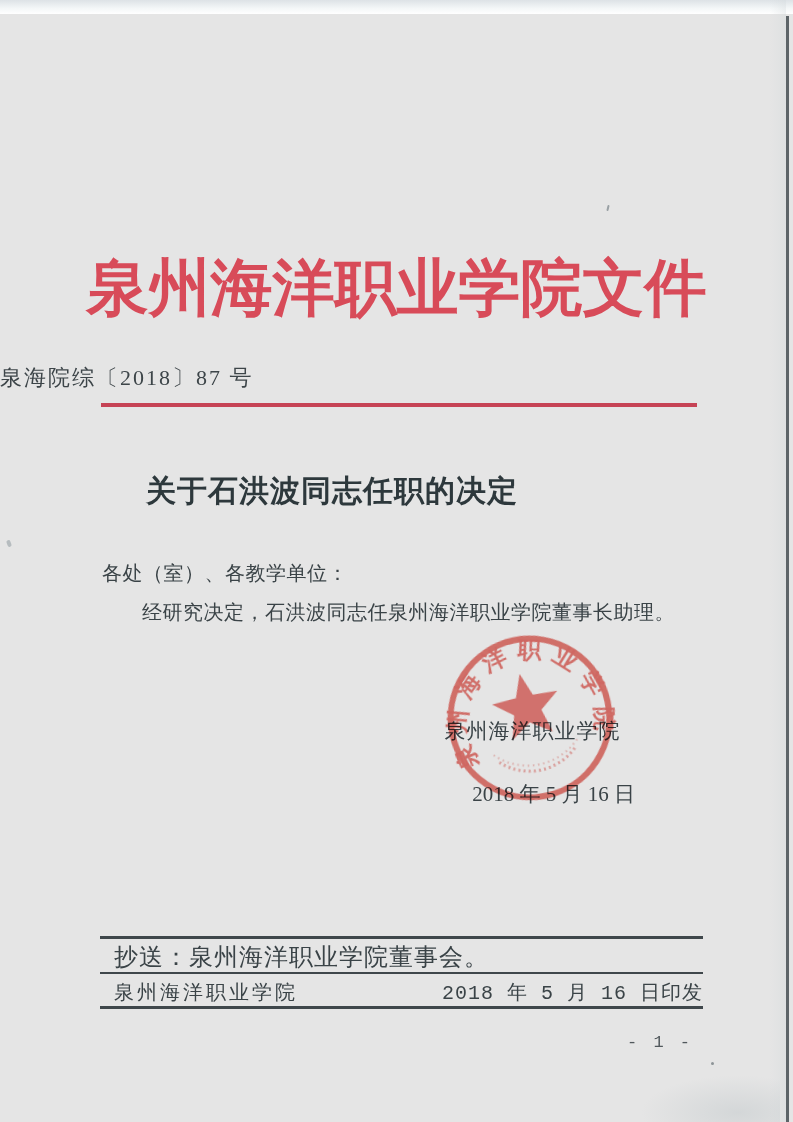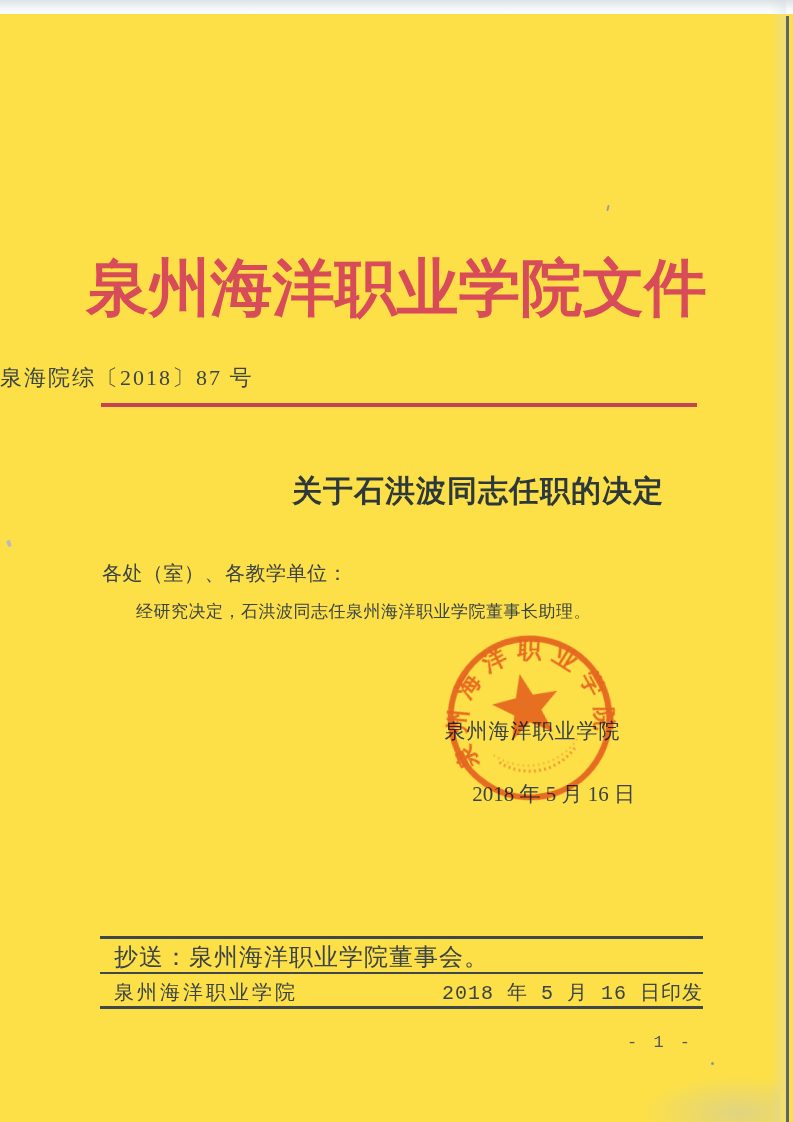--- a/index.html
+++ b/index.html
@@ -1,19 +1,19 @@
 <!DOCTYPE html>
 <html><head>
 <meta charset="utf-8">
 <style>
   html,body{margin:0;padding:0;background:#ffffff;}
   .page{
     position:relative;
     width:793px;height:1122px;
-    background:#fde047;
+    background:#e5e5e5;
     overflow:hidden;
     font-family:"Liberation Serif","DejaVu Serif",serif;
     color:#39424a;
   }
   
   .scan-top-band{position:absolute;left:0;top:0;width:793px;height:14px;
     background:linear-gradient(#dde2e6,#f4f7f8 60%,#ffffff);}
   .scan-right-edge{position:absolute;left:786px;top:16px;width:3px;height:1106px;
     background:#5d6468;filter:blur(0.4px);}
   .scan-right-wash{position:absolute;left:770px;top:0;width:16px;height:1122px;
@@ -40,33 +40,33 @@
     color:#3d4549;
   }
   .red-rule{
     position:absolute;left:101px;top:403px;width:596px;height:4px;
     background:#c64355;
   }
 
   
   .doc-title{
     position:absolute;left:0;top:471px;width:664px;
-    text-align:right;
+    text-align:center;
     font-size:30px;line-height:40px;font-weight:700;
     letter-spacing:1px;
     color:#2d383c;
   }
   .salutation{
     position:absolute;left:102px;top:558px;width:600px;
     font-size:20px;line-height:30px;letter-spacing:0.5px;
     color:#3a4347;
   }
   .body-para{
     position:absolute;left:102px;top:597px;width:600px;
-    font-size:17px;line-height:30px;letter-spacing:0.5px;
+    font-size:20px;line-height:30px;letter-spacing:0.5px;
     text-indent:2em;
     color:#3a4347;
   }
 
   
   .signature-org{
     position:absolute;left:430px;top:716px;width:205px;
     text-align:center;
     font-size:21px;line-height:30px;letter-spacing:1px;
     color:#3a4347;

